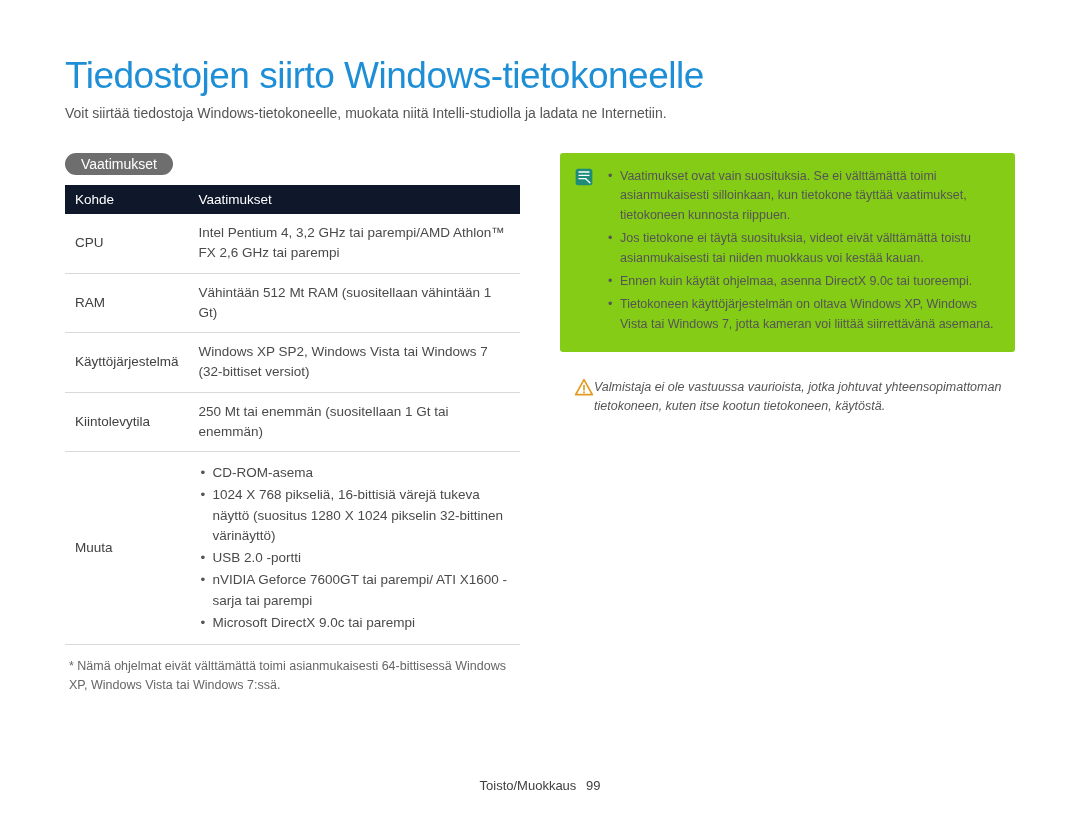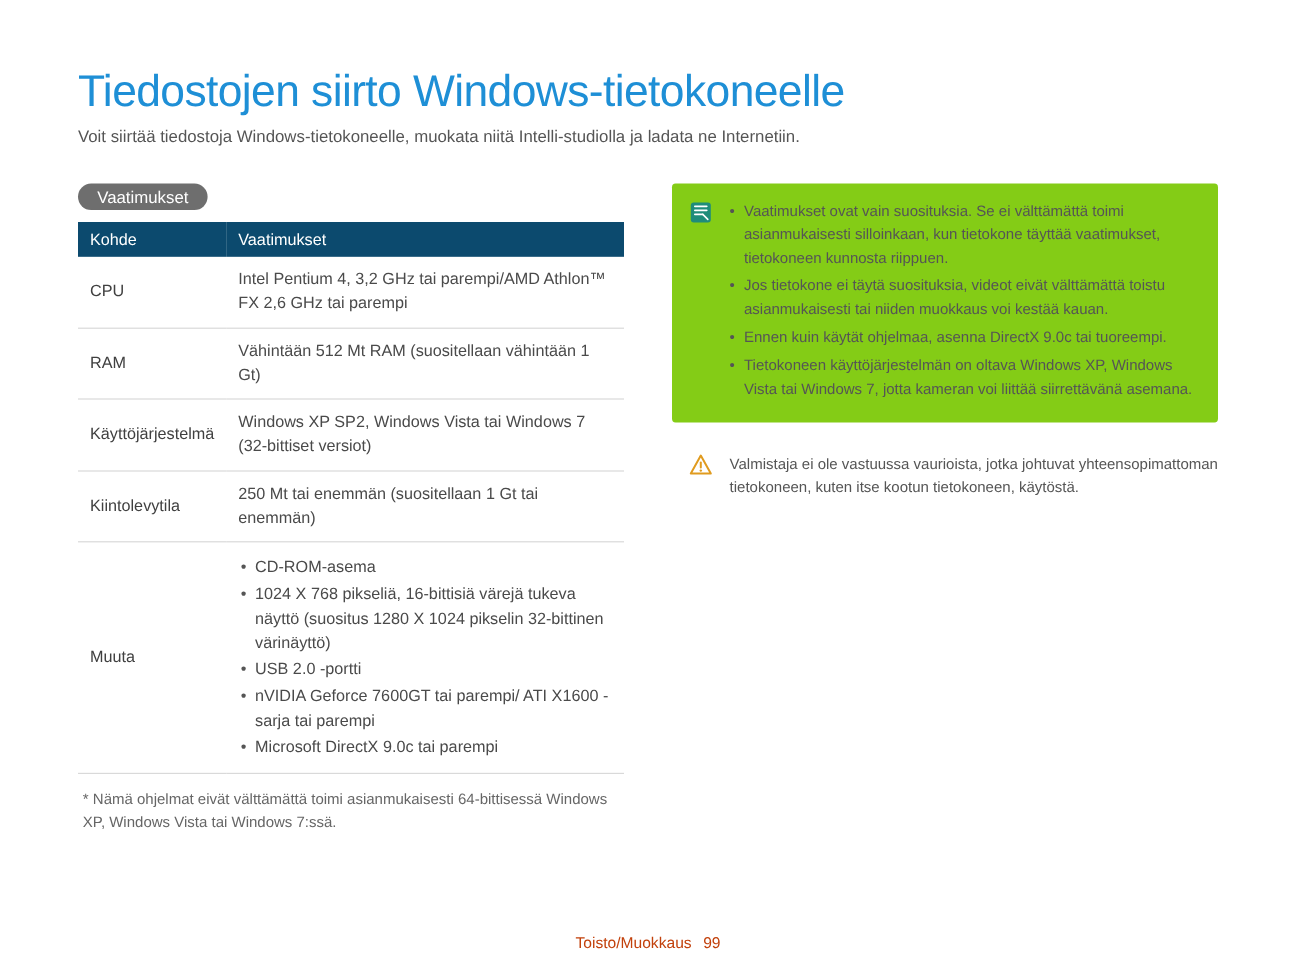--- a/index.html
+++ b/index.html
@@ -40,21 +40,21 @@
       border-radius: 12px;
       margin-bottom: 10px;
     }
     table {
       width: 100%;
       border-collapse: collapse;
       font-size: 13.5px;
       color: #4a4a4a;
     }
     thead th {
-      background: #0c4a6e;
+      background: #0f172a;
       color: #fff;
       font-weight: 400;
       text-align: left;
       padding: 7px 10px;
       font-size: 13.5px;
     }
     tbody td {
       padding: 9px 10px;
       border-bottom: 1px solid #d9d9d9;
       vertical-align: middle;
@@ -84,30 +84,30 @@
     .note-box .note-icon {
       position: absolute;
       left: 14px;
       top: 14px;
       width: 20px;
       height: 20px;
     }
     .note-box ul { list-style: none; }
     .note-box li { padding-left: 12px; position: relative; margin-bottom: 4px; }
     .note-box li::before { content: "•"; position: absolute; left: 0; }
-    .warn-box { display: flex; gap: 14px; align-items: flex-start; font-size: 12.5px; color: #555; line-height: 1.55; padding-left: 14px; }
+    .warn-box { display: flex; align-items: flex-start; font-size: 12.5px; color: #555; line-height: 1.55; padding-left: 14px; font-style: italic; }
     .warn-icon { flex: 0 0 20px; }
     .footer {
       position: absolute;
       bottom: 22px;
       left: 0;
       width: 100%;
       text-align: center;
       font-size: 13px;
-      color: #c2410c;
+      color: #404040;
     }
     .footer .pnum { margin-left: 6px; }
   </style>
 </head>
 <body>
 
 <h1>Tiedostojen siirto Windows-tietokoneelle</h1>
 <p class="intro">Voit siirtää tiedostoja Windows-tietokoneelle, muokata niitä Intelli-studiolla ja ladata ne Internetiin.</p>
 
 <div class="columns">

